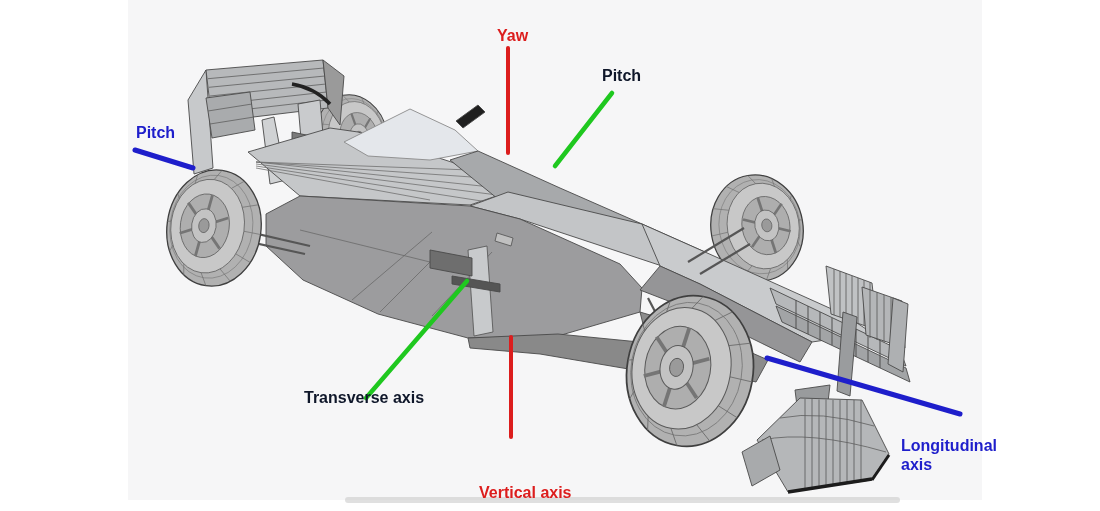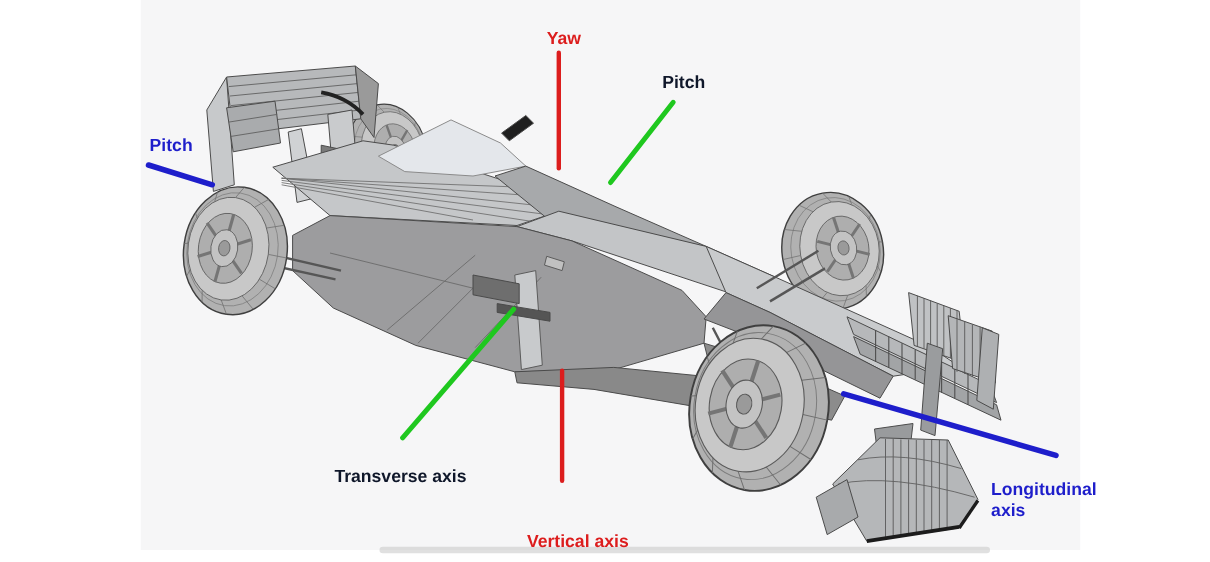--- a/index.html
+++ b/index.html
@@ -196,16 +196,16 @@
       <line x1="612" y1="93" x2="555" y2="166" stroke="#1fc81f" stroke-width="4.5"></line>
       <line x1="366" y1="398" x2="467" y2="281" stroke="#1fc81f" stroke-width="4.5"></line>
       <line x1="135" y1="150" x2="193" y2="168" stroke="#1e1ecb" stroke-width="5"></line>
       <line x1="767" y1="358" x2="960" y2="414" stroke="#1e1ecb" stroke-width="5"></line>
     </g>
   </svg>
 
   <div class="axis-label c-red" style="left:497px;top:26px;" id="label-yaw">Yaw</div>
   <div class="axis-label c-green" style="left:602px;top:66px;" id="label-pitch">Pitch</div>
   <div class="axis-label c-blue" style="left:136px;top:123px;" id="label-roll">Pitch</div>
-  <div class="axis-label c-green" style="left:304px;top:424px;" id="label-transverse">Transverse axis</div>
+  <div class="axis-label c-green" style="left:304px;top:388px;" id="label-transverse">Transverse axis</div>
   <div class="axis-label c-red" style="left:479px;top:455px;margin-top:28px;" id="label-vertical">Vertical axis</div>
   <div class="axis-label c-blue" style="left:888px;top:436px;padding-left:13px;" id="label-longitudinal">Longitudinal axis</div>
 </div>
 
 </body></html>

